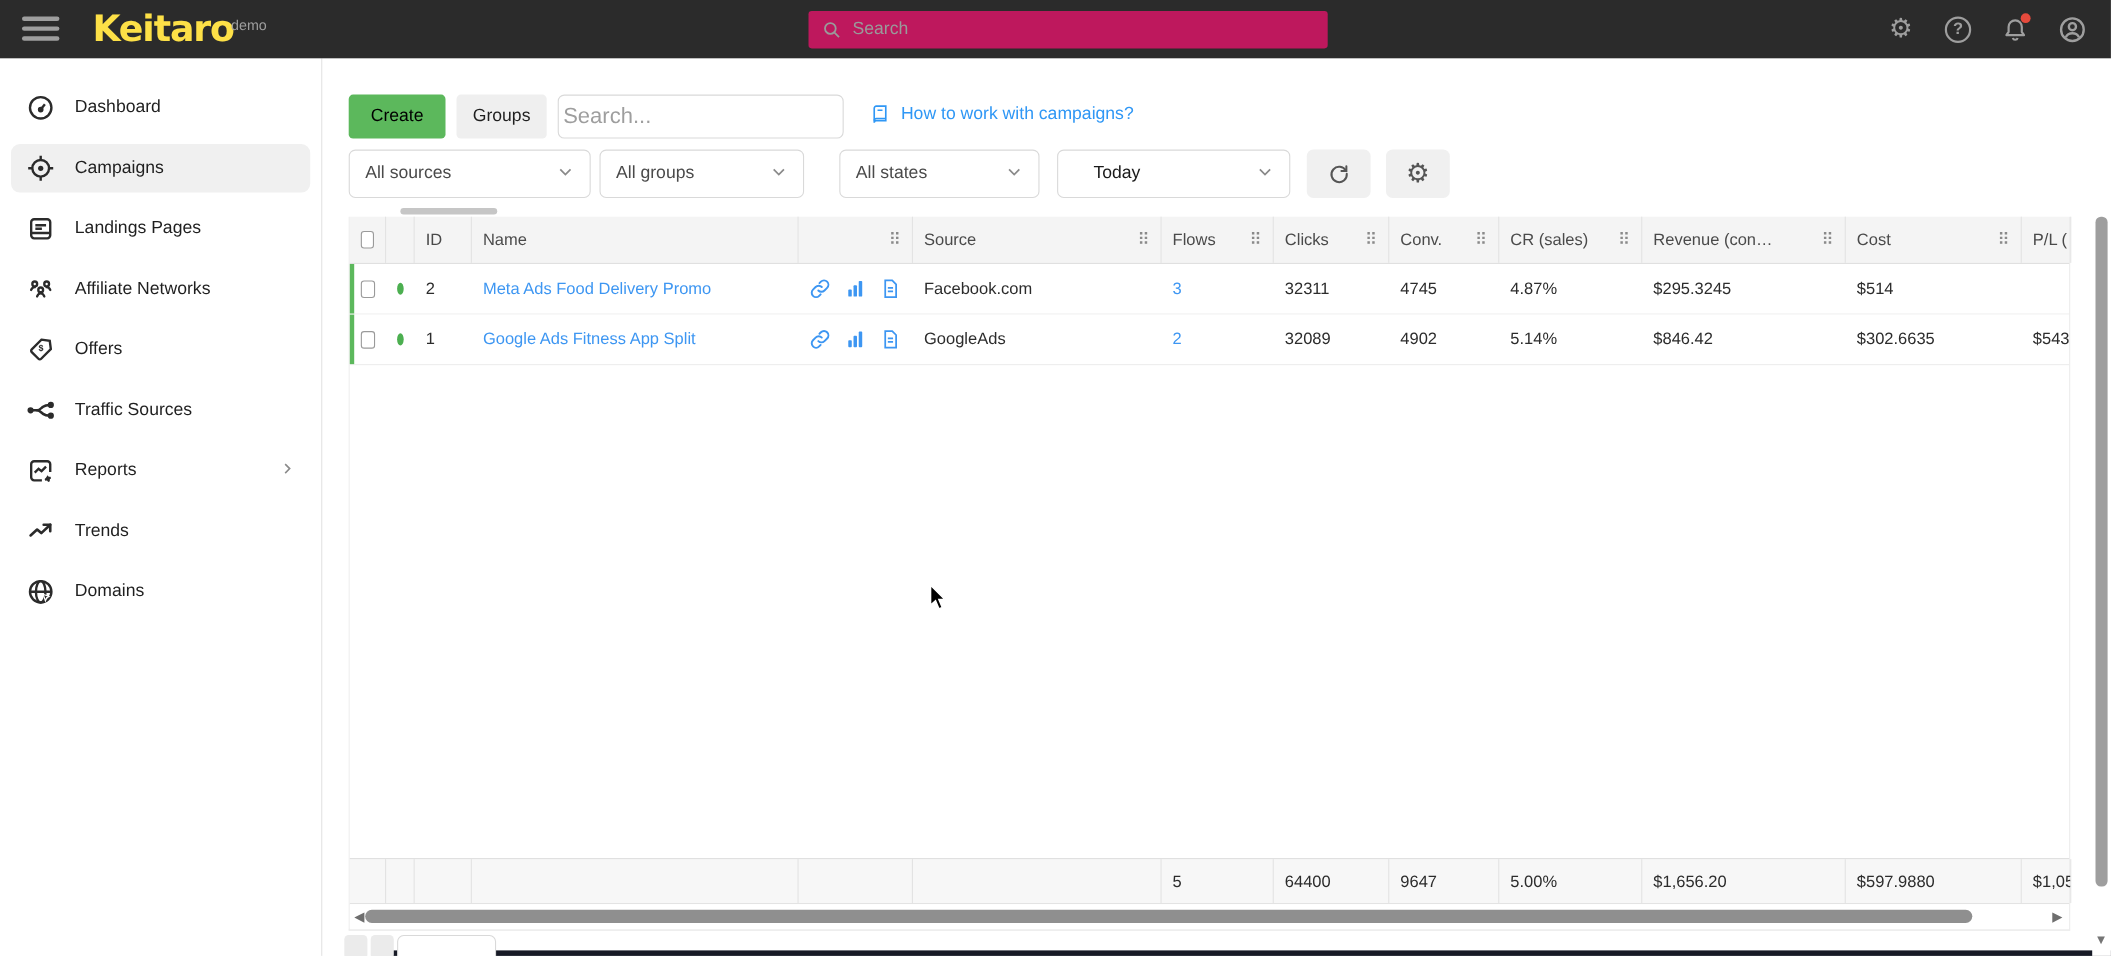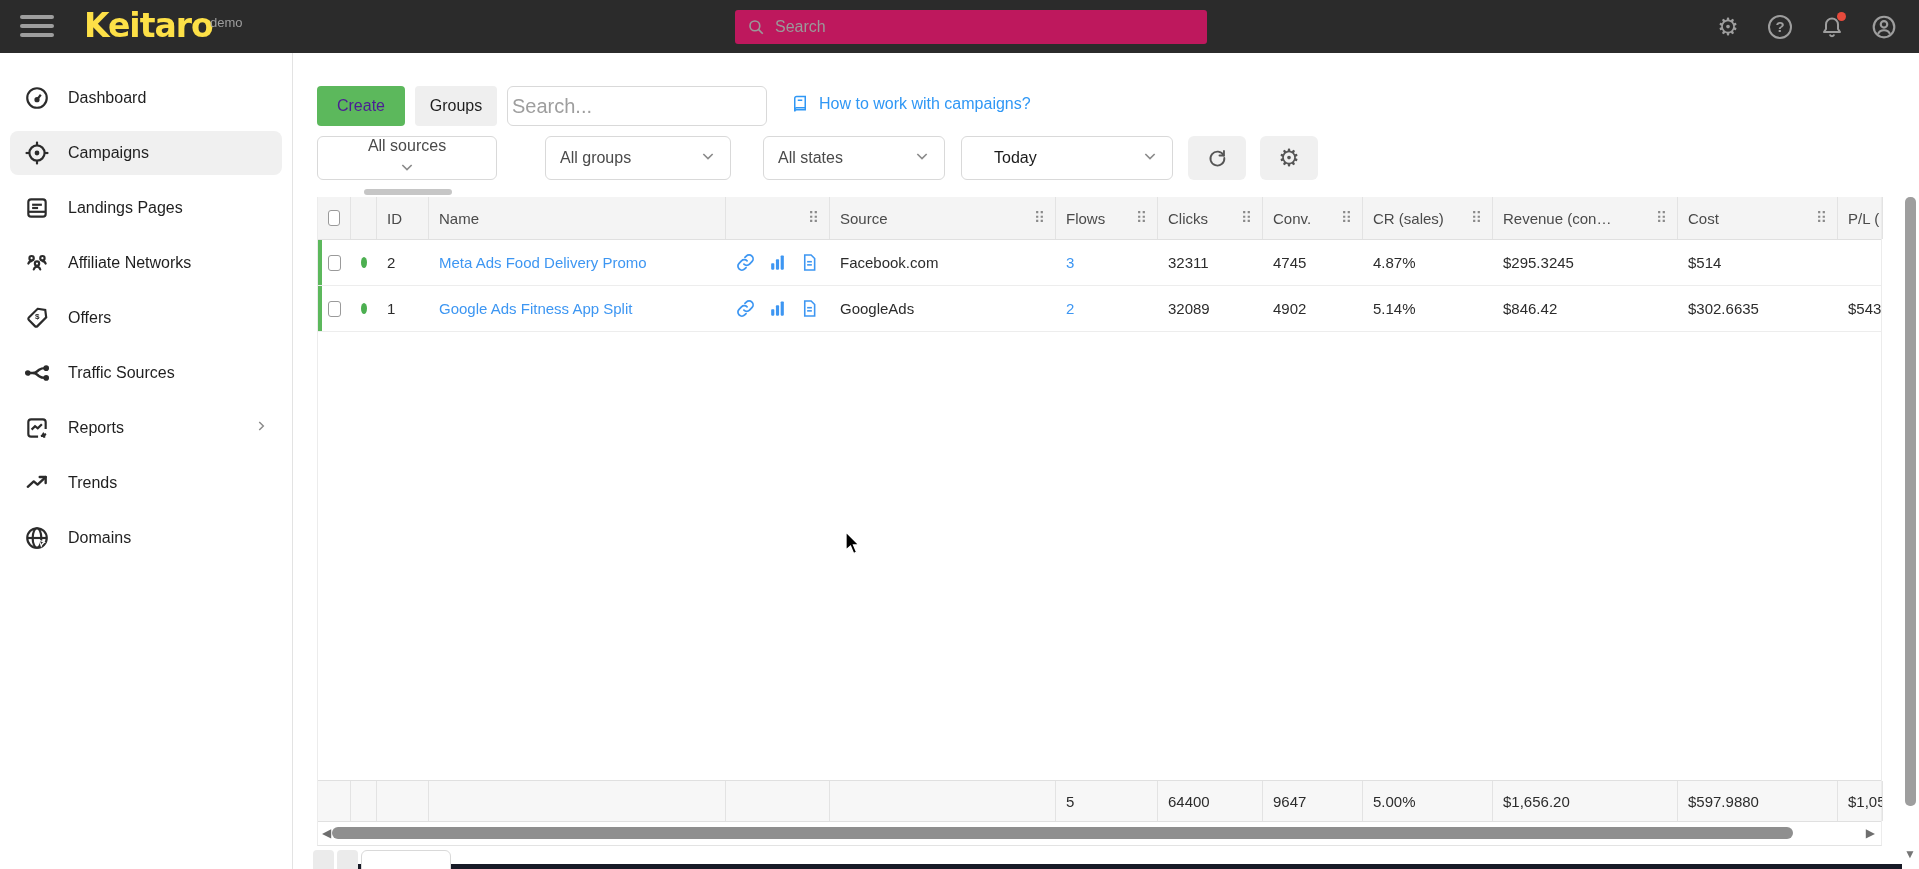--- a/index.html
+++ b/index.html
@@ -34,35 +34,35 @@
           padding-left:14px; border-radius:8px; cursor:pointer; position:relative; }
   .side-item.active { background:#f0f0f0; }
   .side-item .s-icon { width:26px; height:26px; margin-right:18px; color:#2b2b2b; flex:0 0 auto; }
   .side-item .s-label { font-size:16px; color:#1f1f1f; }
   .side-chevron { position:absolute; right:14px; color:#8a8a8a; }
 
   
   .main { position:absolute; left:293px; top:53px; width:1626px; height:816px; background:#fff; }
 
   .btn-create { position:absolute; left:24px; top:33px; width:88px; height:40px; background:#5cb85c;
-          color:#4c1d95; font-size:16px; border:none; border-radius:4px; cursor:pointer; font-family:inherit; }
+          color:#000000; font-size:16px; border:none; border-radius:4px; cursor:pointer; font-family:inherit; }
   .btn-groups { position:absolute; left:122px; top:33px; width:82px; height:40px; background:#efefef;
           color:#1f1f1f; font-size:16px; border:none; border-radius:4px; cursor:pointer; font-family:inherit; }
   .search-input { position:absolute; left:214px; top:33px; width:260px; height:40px;
           border:1px solid #d9d9d9; border-radius:6px; padding:0 4px; font-size:20px; color:#333;
           outline:none; font-family:inherit; }
   .search-input::placeholder { color:#9e9e9e; }
   .help-link-wrap { position:absolute; left:498px; top:42px; display:flex; align-items:center; gap:10px; }
   .help-link-wrap a { color:#2f97f5; font-size:16px; text-decoration:none; }
 
   .filter-box { position:absolute; top:83px; height:44px; border:1px solid #d9d9d9; border-radius:6px;
           background:#fff; display:flex; align-items:center; justify-content:space-between;
           padding:0 14px; font-size:16px; color:#4a4a4a; cursor:pointer; }
   .filter-box .chev { color:#8a8a8a; }
-  .f-sources { left:24px;  width:180px;flex-direction:column; }
+  .f-sources { left:24px;  width:220px; }
   .f-groups  { left:252px; width:186px; }
   .f-states  { left:470px; width:182px; }
   .f-date    { left:668px; width:212px; color:#1a1a1a;padding-left:32px; }
   .icon-btn  { position:absolute; top:83px; width:58px; height:44px; background:#f0f0f0; border:none;
           border-radius:6px; display:flex; align-items:center; justify-content:center; color:#555; cursor:pointer; }
   .b-refresh { left:895px; }
   .b-settings{ left:967px; font-size:22px; }
 
   
   .tablewrap { position:absolute; left:24px; top:144px; width:1565px; height:649px;

